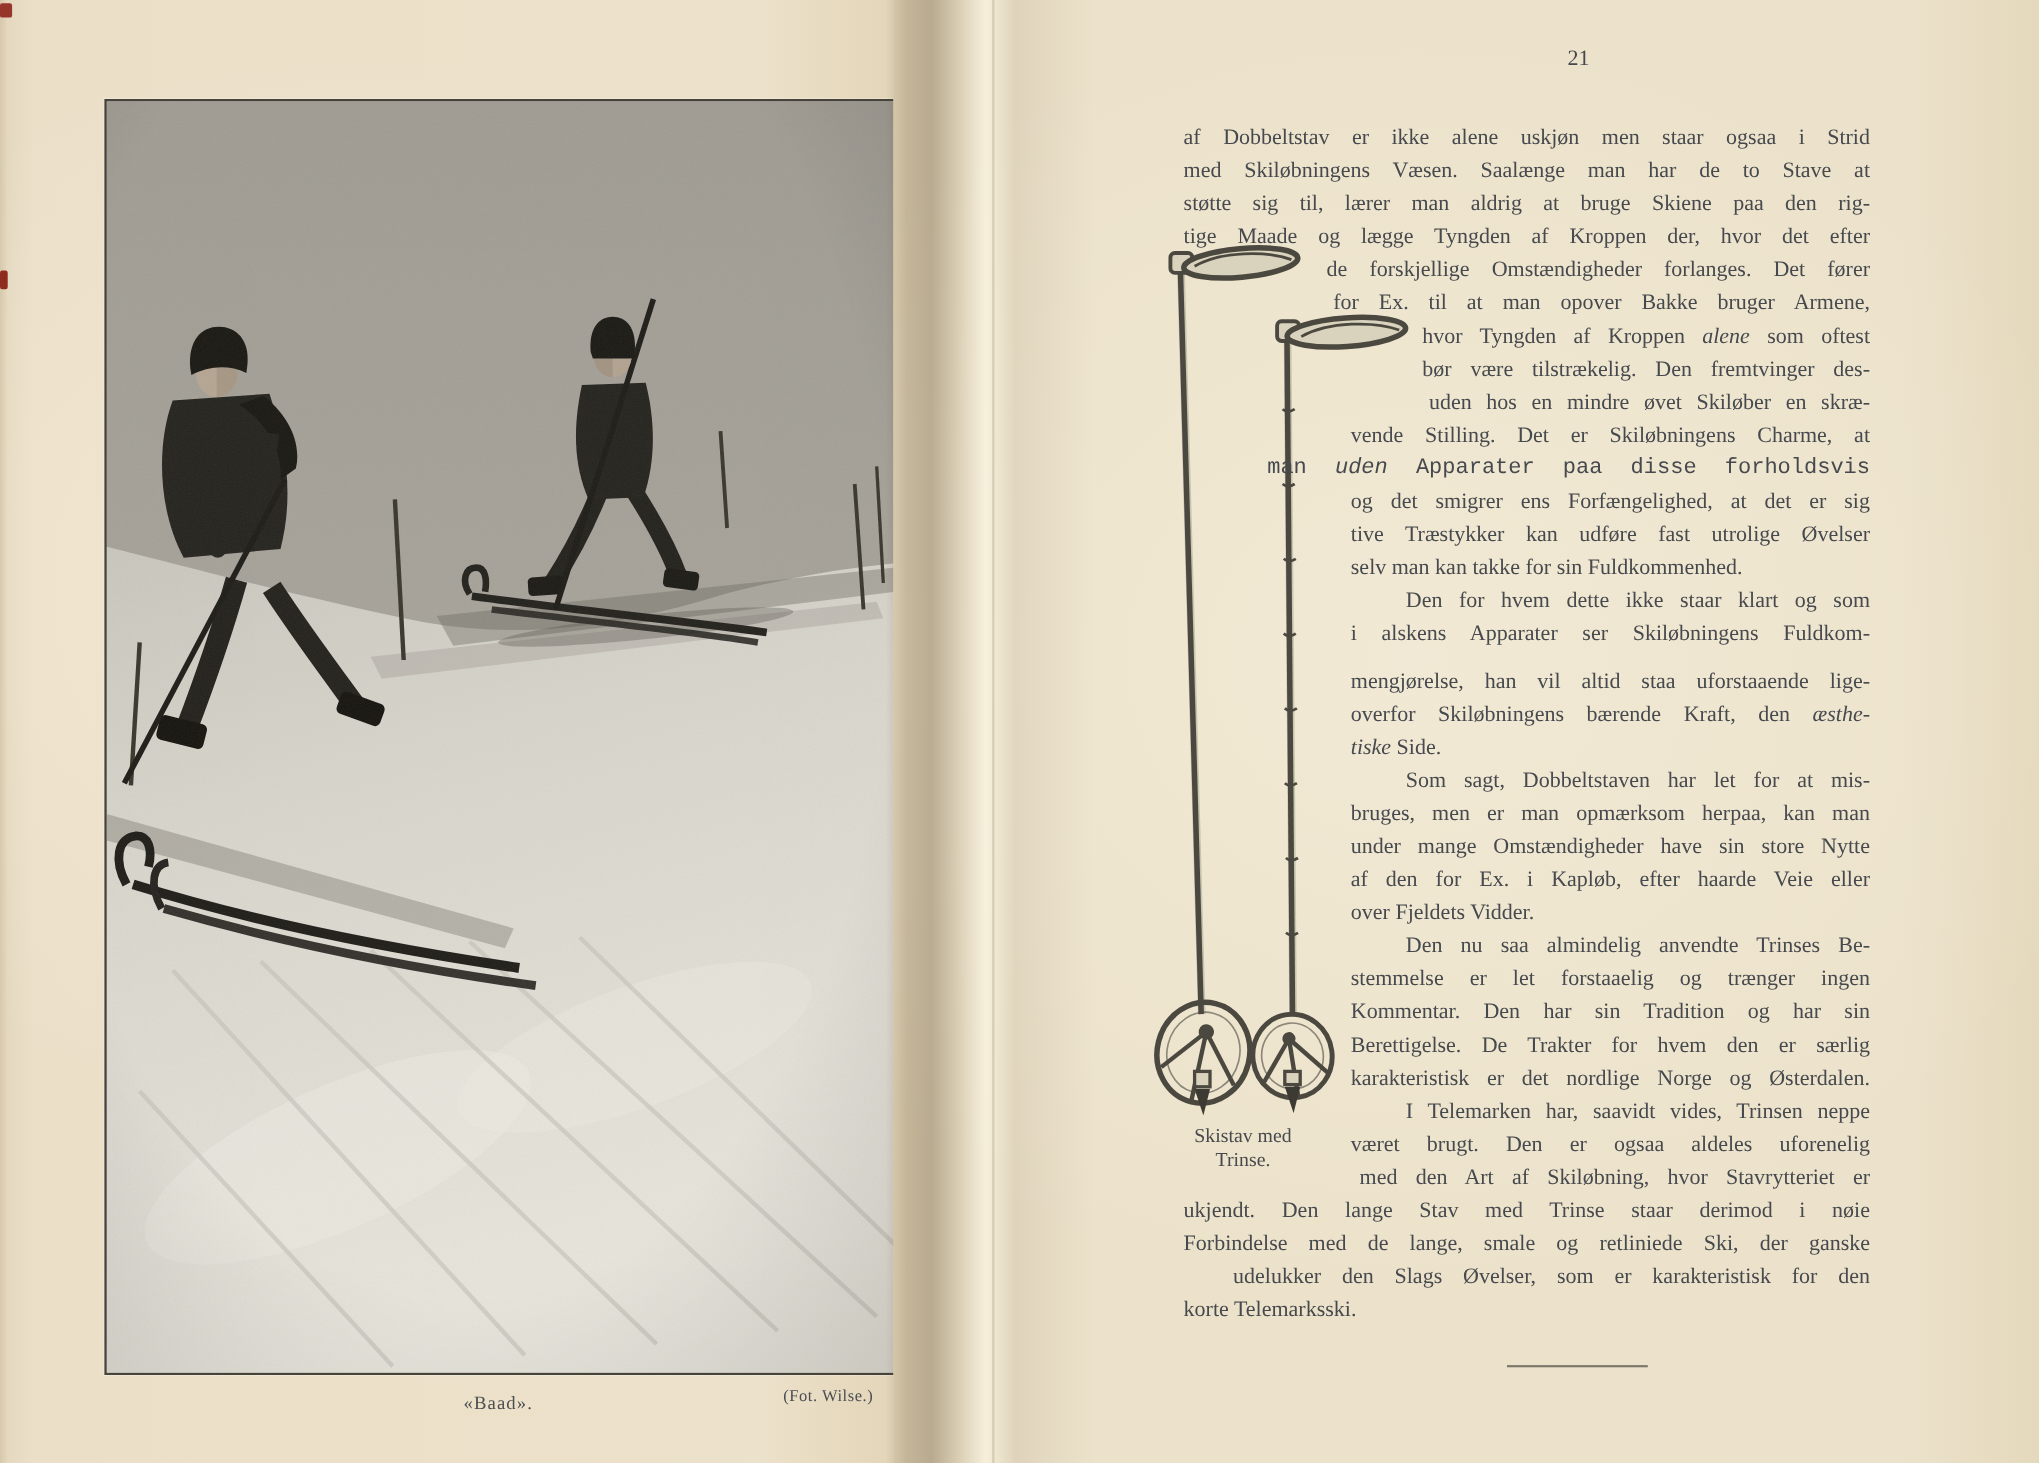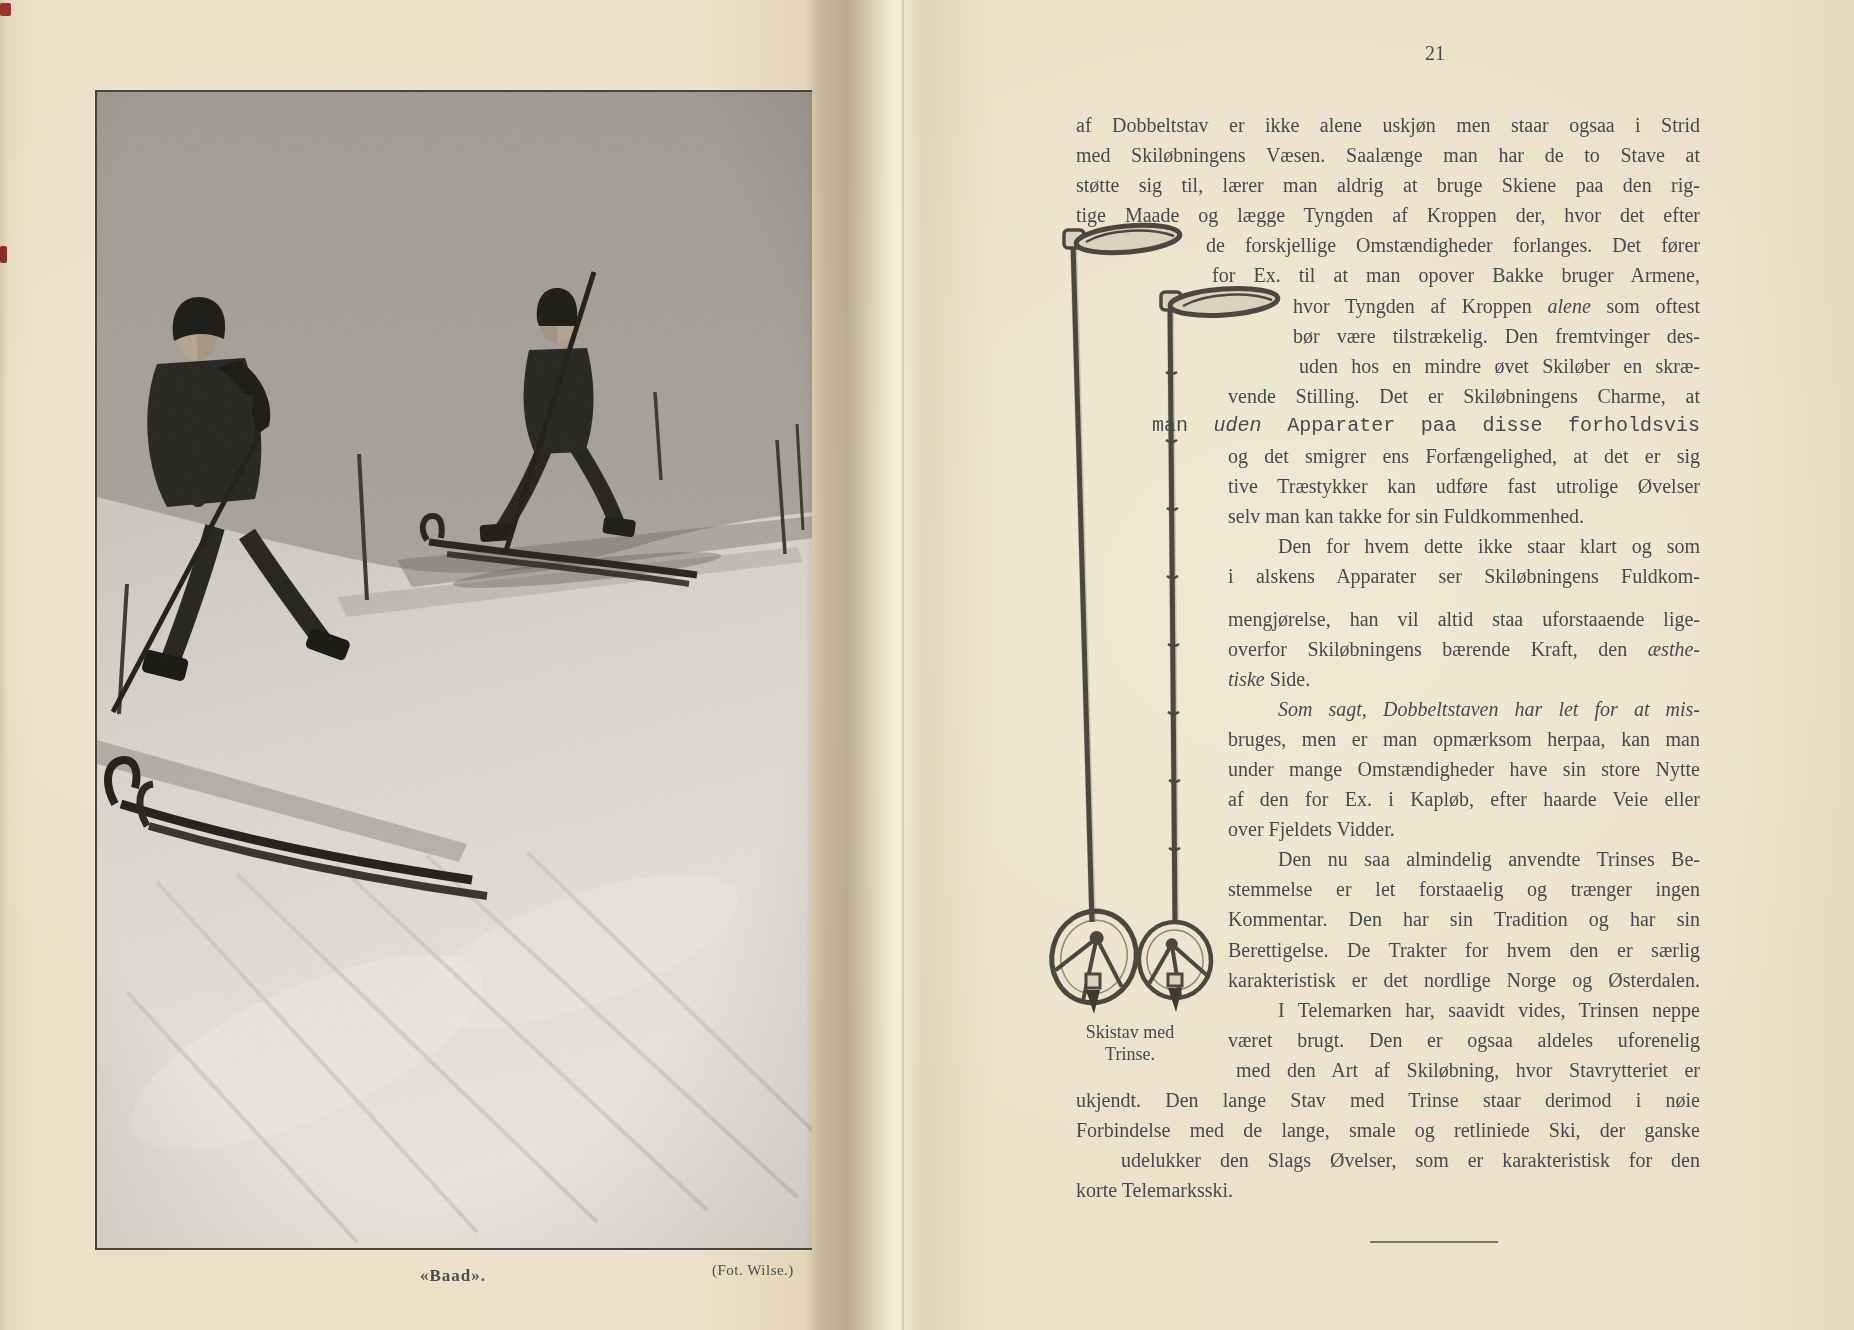--- a/index.html
+++ b/index.html
@@ -46,21 +46,21 @@
   .page-mark.m2{left:0;top:246px;width:7px;height:17px;background:#8d2c1f;}
 
   
   .photo-frame{
     position:absolute;left:95px;top:90px;width:717px;height:1156px;
     border:2px solid #45433a;background:#a7a39a;box-shadow:0 0 0 1px rgba(255,255,255,.25);
   }
   .photo-frame svg{display:block;width:100%;height:100%;}
   .photo-caption{
     position:absolute;left:373px;top:1266px;width:160px;text-align:center;
-    font-size:17px;letter-spacing:1px;color:#4b4e51;font-weight:bold;
+    font-size:17px;letter-spacing:1px;color:#4b4e51;
   }
   .photo-credit{
     position:absolute;left:712px;top:1262px;width:120px;text-align:left;
     font-size:15px;letter-spacing:.5px;color:#4b4e51;
   }
 
   
   .page-number{
     position:absolute;left:1405px;top:42px;width:60px;text-align:center;
     font-size:20px;color:#45484c;
@@ -278,21 +278,21 @@
       <div class="ln" style="padding-left: 152px;">vende Stilling.  Det er Skiløbningens Charme, at</div>
       <div class="ln" style="padding-left: 76px; font-family: Liberation Mono, monospace;">man <em>uden</em> Apparater paa disse forholdsvis primi-</div>
       <div class="ln" style="padding-left: 152px;">og det smigrer ens Forfængelighed, at det er sig</div>
       <div class="ln" style="padding-left: 152px;">tive Træstykker kan udføre fast utrolige Øvelser</div>
       <div class="ln last" style="padding-left: 152px;">selv man kan takke for sin Fuldkommenhed.</div>
       <div class="ln" style="padding-left: 202px;">Den for hvem dette ikke staar klart og som</div>
       <div class="ln" style="padding-left: 152px;">i alskens Apparater ser Skiløbningens Fuldkom-</div>
       <div class="ln" style="padding-left: 152px; margin-top: 12px;">mengjørelse, han vil altid staa uforstaaende lige-</div>
       <div class="ln" style="padding-left: 152px;">overfor Skiløbningens bærende Kraft, den <em>æsthe-</em></div>
       <div class="ln last" style="padding-left: 152px;"><em>tiske</em> Side.</div>
-      <div class="ln" style="padding-left: 202px; font-style: italic;">Som sagt, Dobbeltstaven har let for at mis-</div>
+      <div class="ln" style="padding-left: 202px;">Som sagt, Dobbeltstaven har let for at mis-</div>
       <div class="ln" style="padding-left: 152px;">bruges, men er man opmærksom herpaa, kan man</div>
       <div class="ln" style="padding-left: 152px;">under mange Omstændigheder have sin store Nytte</div>
       <div class="ln" style="padding-left: 152px;">af den for Ex. i Kapløb, efter haarde Veie eller</div>
       <div class="ln last" style="padding-left: 152px;">over Fjeldets Vidder.</div>
       <div class="ln" style="padding-left: 202px;">Den nu saa almindelig anvendte Trinses Be-</div>
       <div class="ln" style="padding-left: 152px;">stemmelse er let forstaaelig og trænger ingen</div>
       <div class="ln" style="padding-left: 152px;">Kommentar.  Den har sin Tradition og har sin</div>
       <div class="ln" style="padding-left: 152px;">Berettigelse.  De Trakter for hvem den er særlig</div>
       <div class="ln" style="padding-left: 152px;">karakteristisk er det nordlige Norge og Østerdalen.</div>
       <div class="ln" style="padding-left: 202px;">I Telemarken har, saavidt vides, Trinsen neppe</div>

